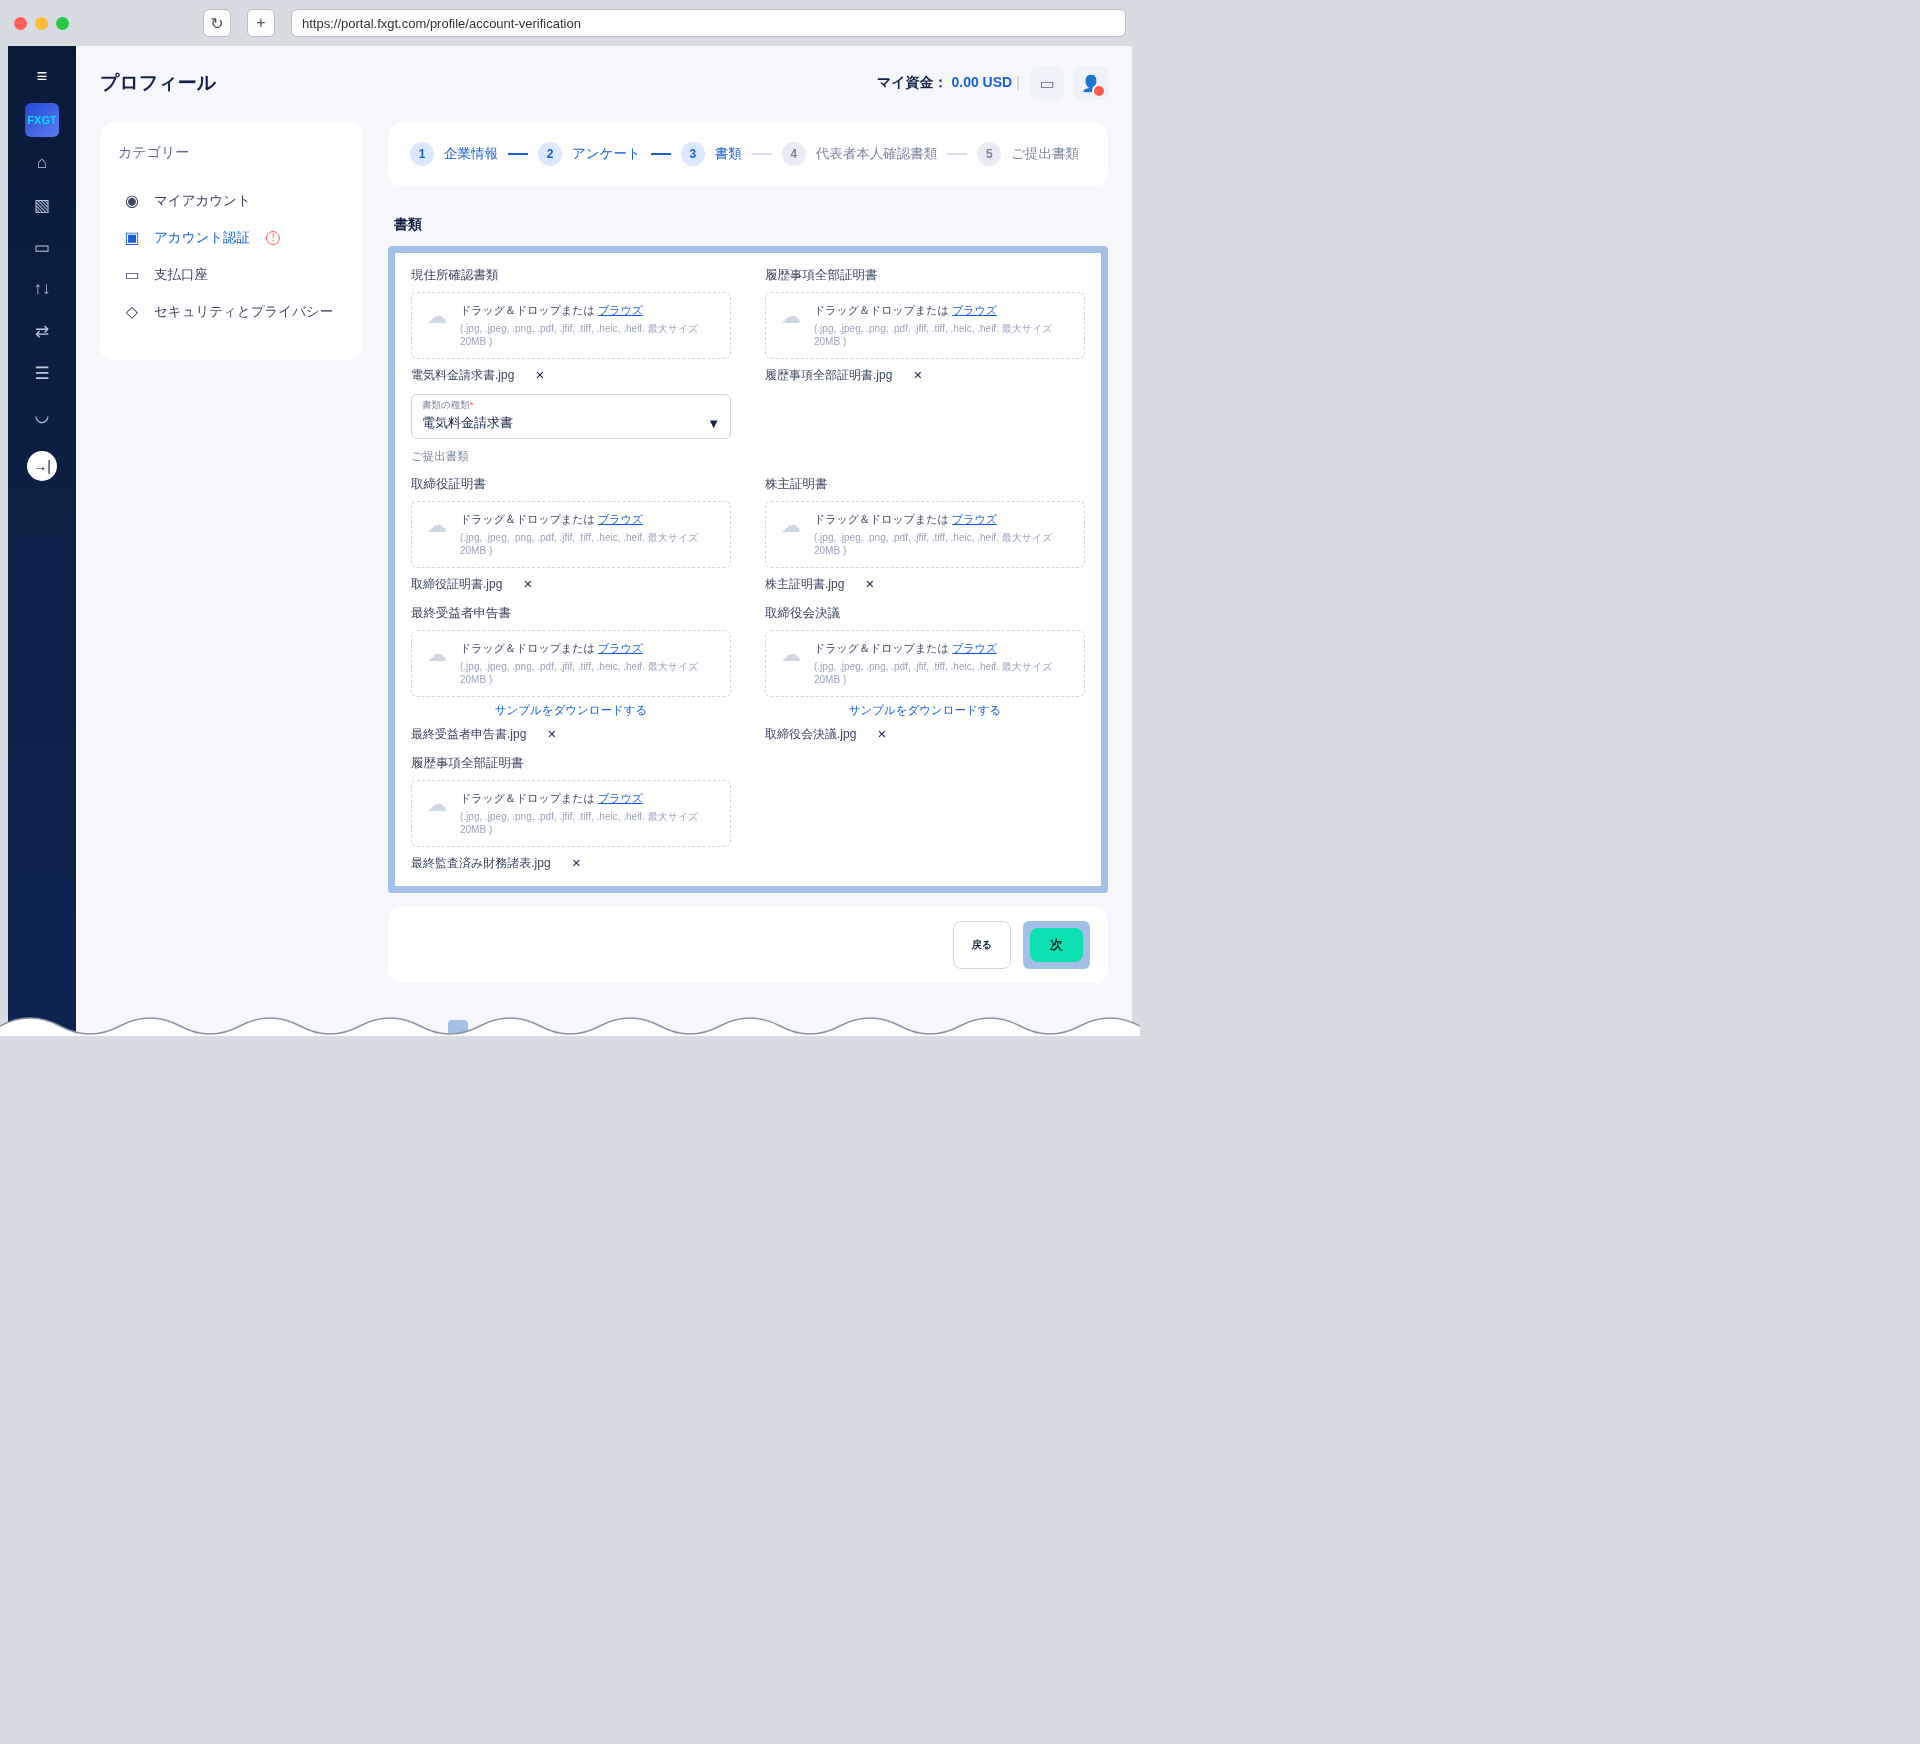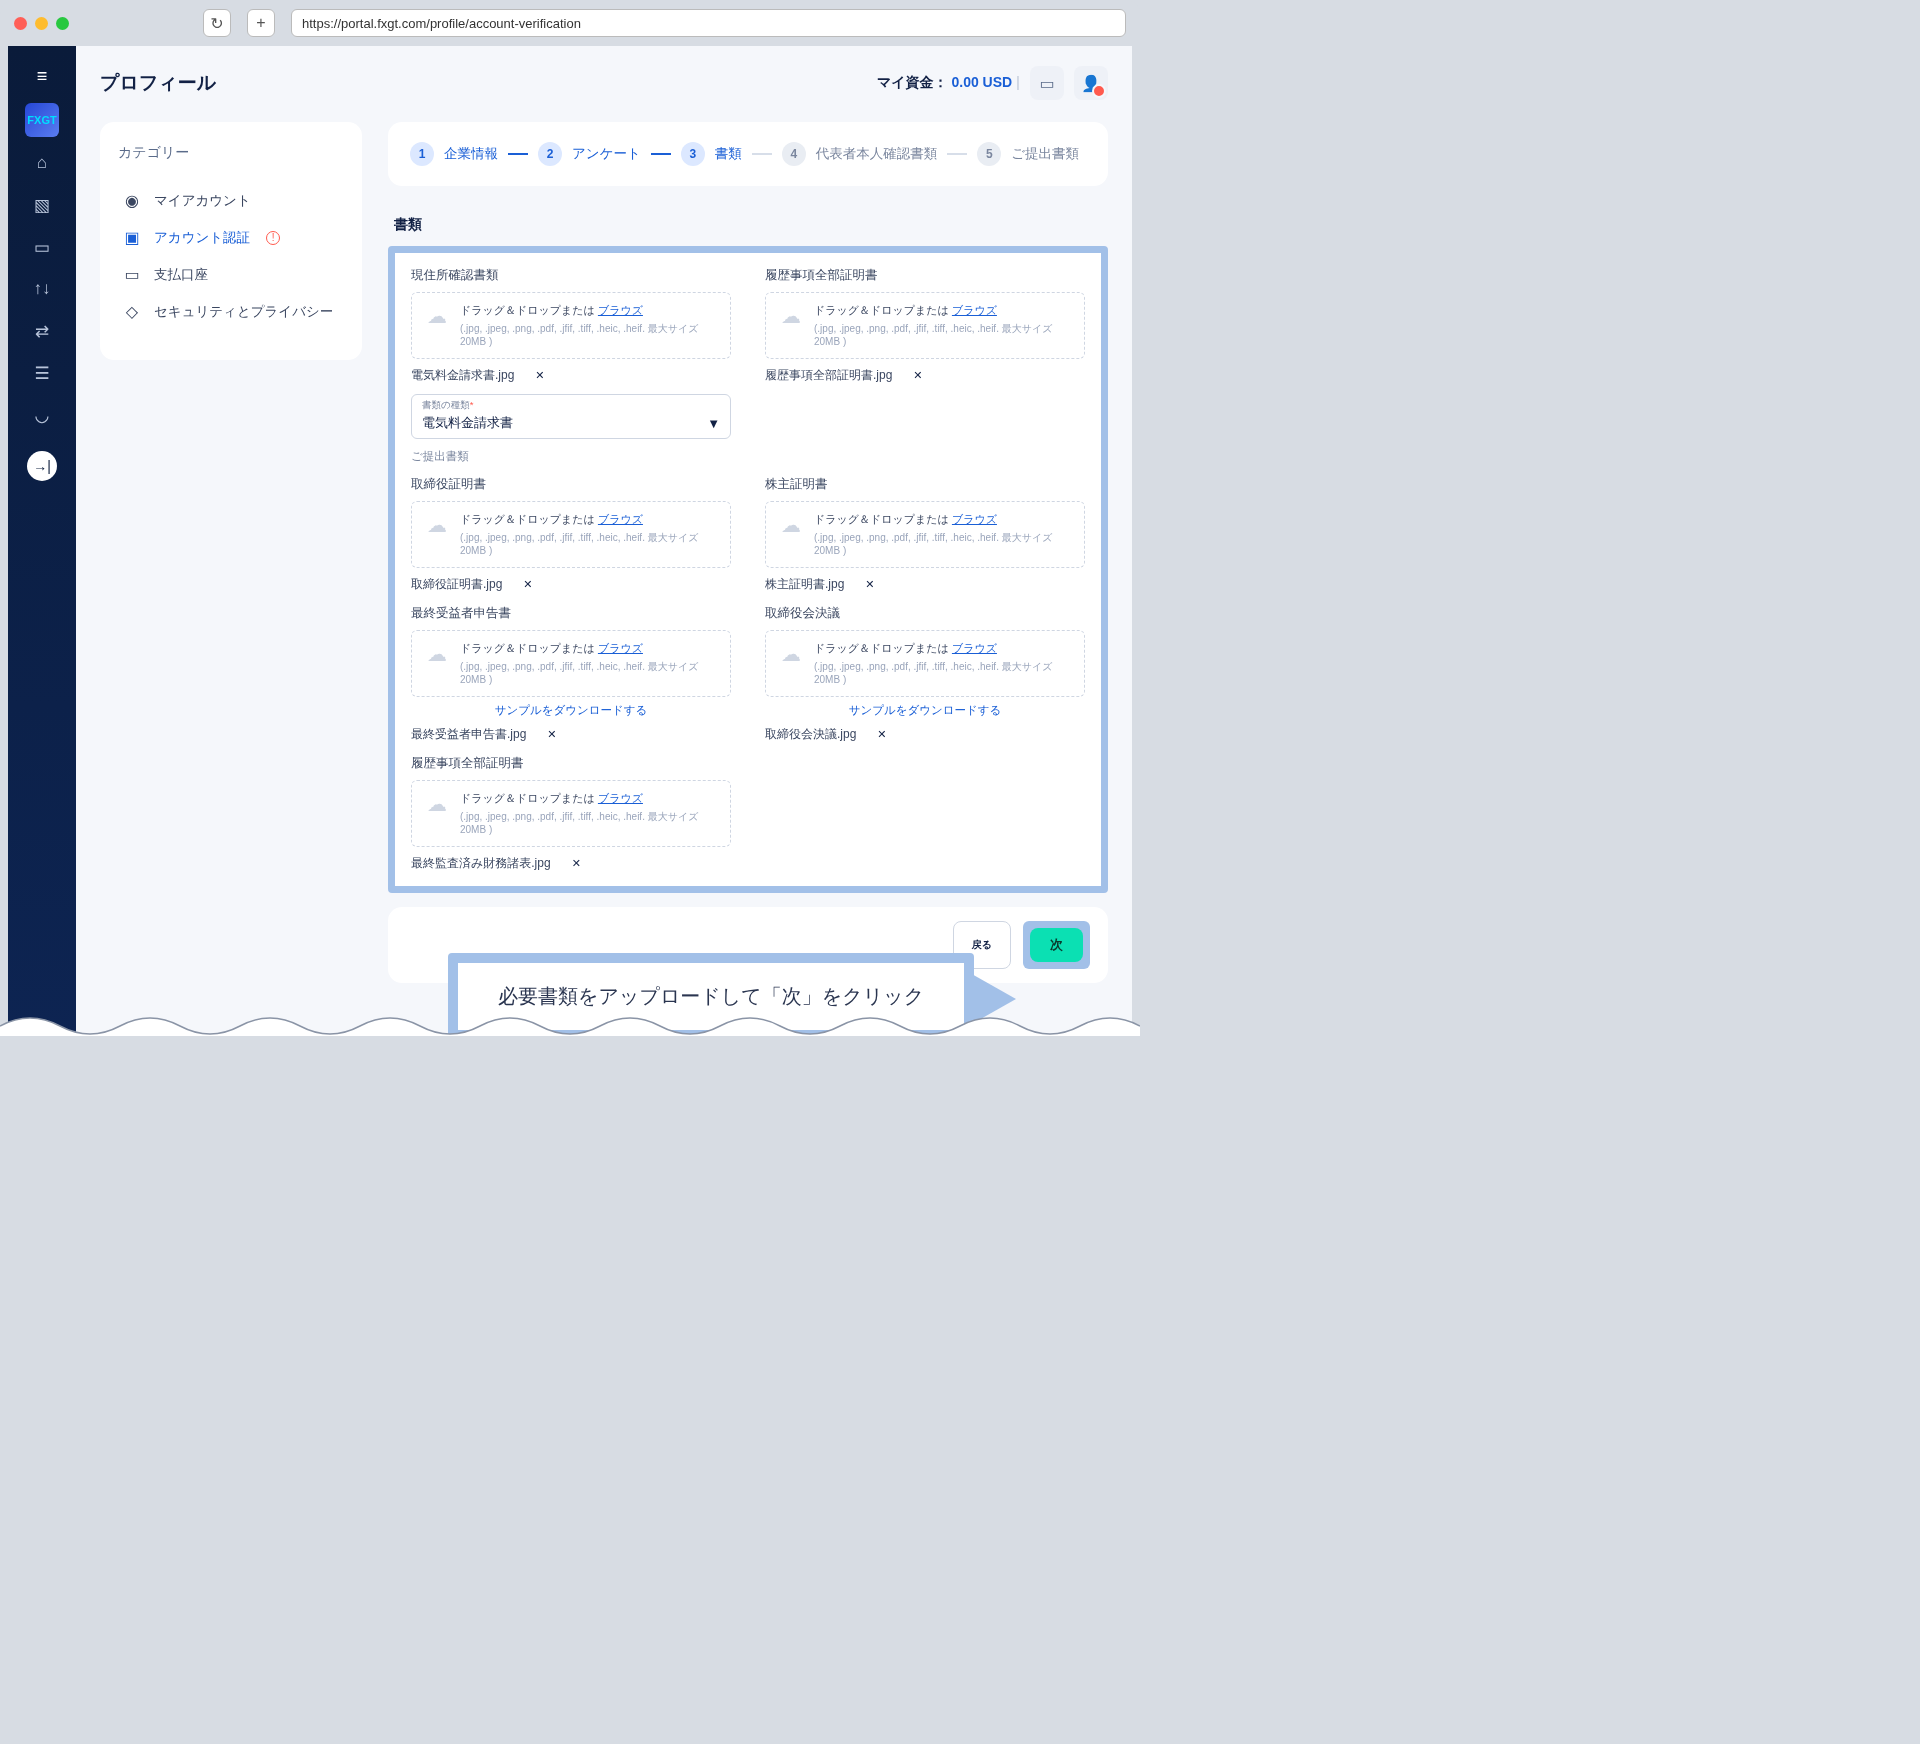--- a/index.html
+++ b/index.html
@@ -290,21 +290,20 @@
           <div class="footer-btns">
             <button class="btn-back">戻る</button>
             <div class="btn-next-wrap">
               <button class="btn-next">次</button>
             </div>
           </div>
         </div>
       </div>
 
       <div class="callout">
-        <div class="callout-inner">必要書類をアップロードして「次」をクリック</div>
         <div class="callout-tail"></div>
       </div>
     </div>
   </div>
 
   <svg class="torn" viewBox="0 0 1140 36" preserveAspectRatio="none">
     <path d="M0,20 Q30,4 60,20 T120,20 T180,20 T240,20 T300,20 T360,20 T420,20 T480,20 T540,20 T600,20 T660,20 T720,20 T780,20 T840,20 T900,20 T960,20 T1020,20 T1080,20 T1140,20 L1140,36 L0,36 Z" fill="#fff"></path>
     <path d="M0,20 Q30,4 60,20 T120,20 T180,20 T240,20 T300,20 T360,20 T420,20 T480,20 T540,20 T600,20 T660,20 T720,20 T780,20 T840,20 T900,20 T960,20 T1020,20 T1080,20 T1140,20" fill="none" stroke="#8a94a6" stroke-width="1.5"></path>
   </svg>
 </div>

